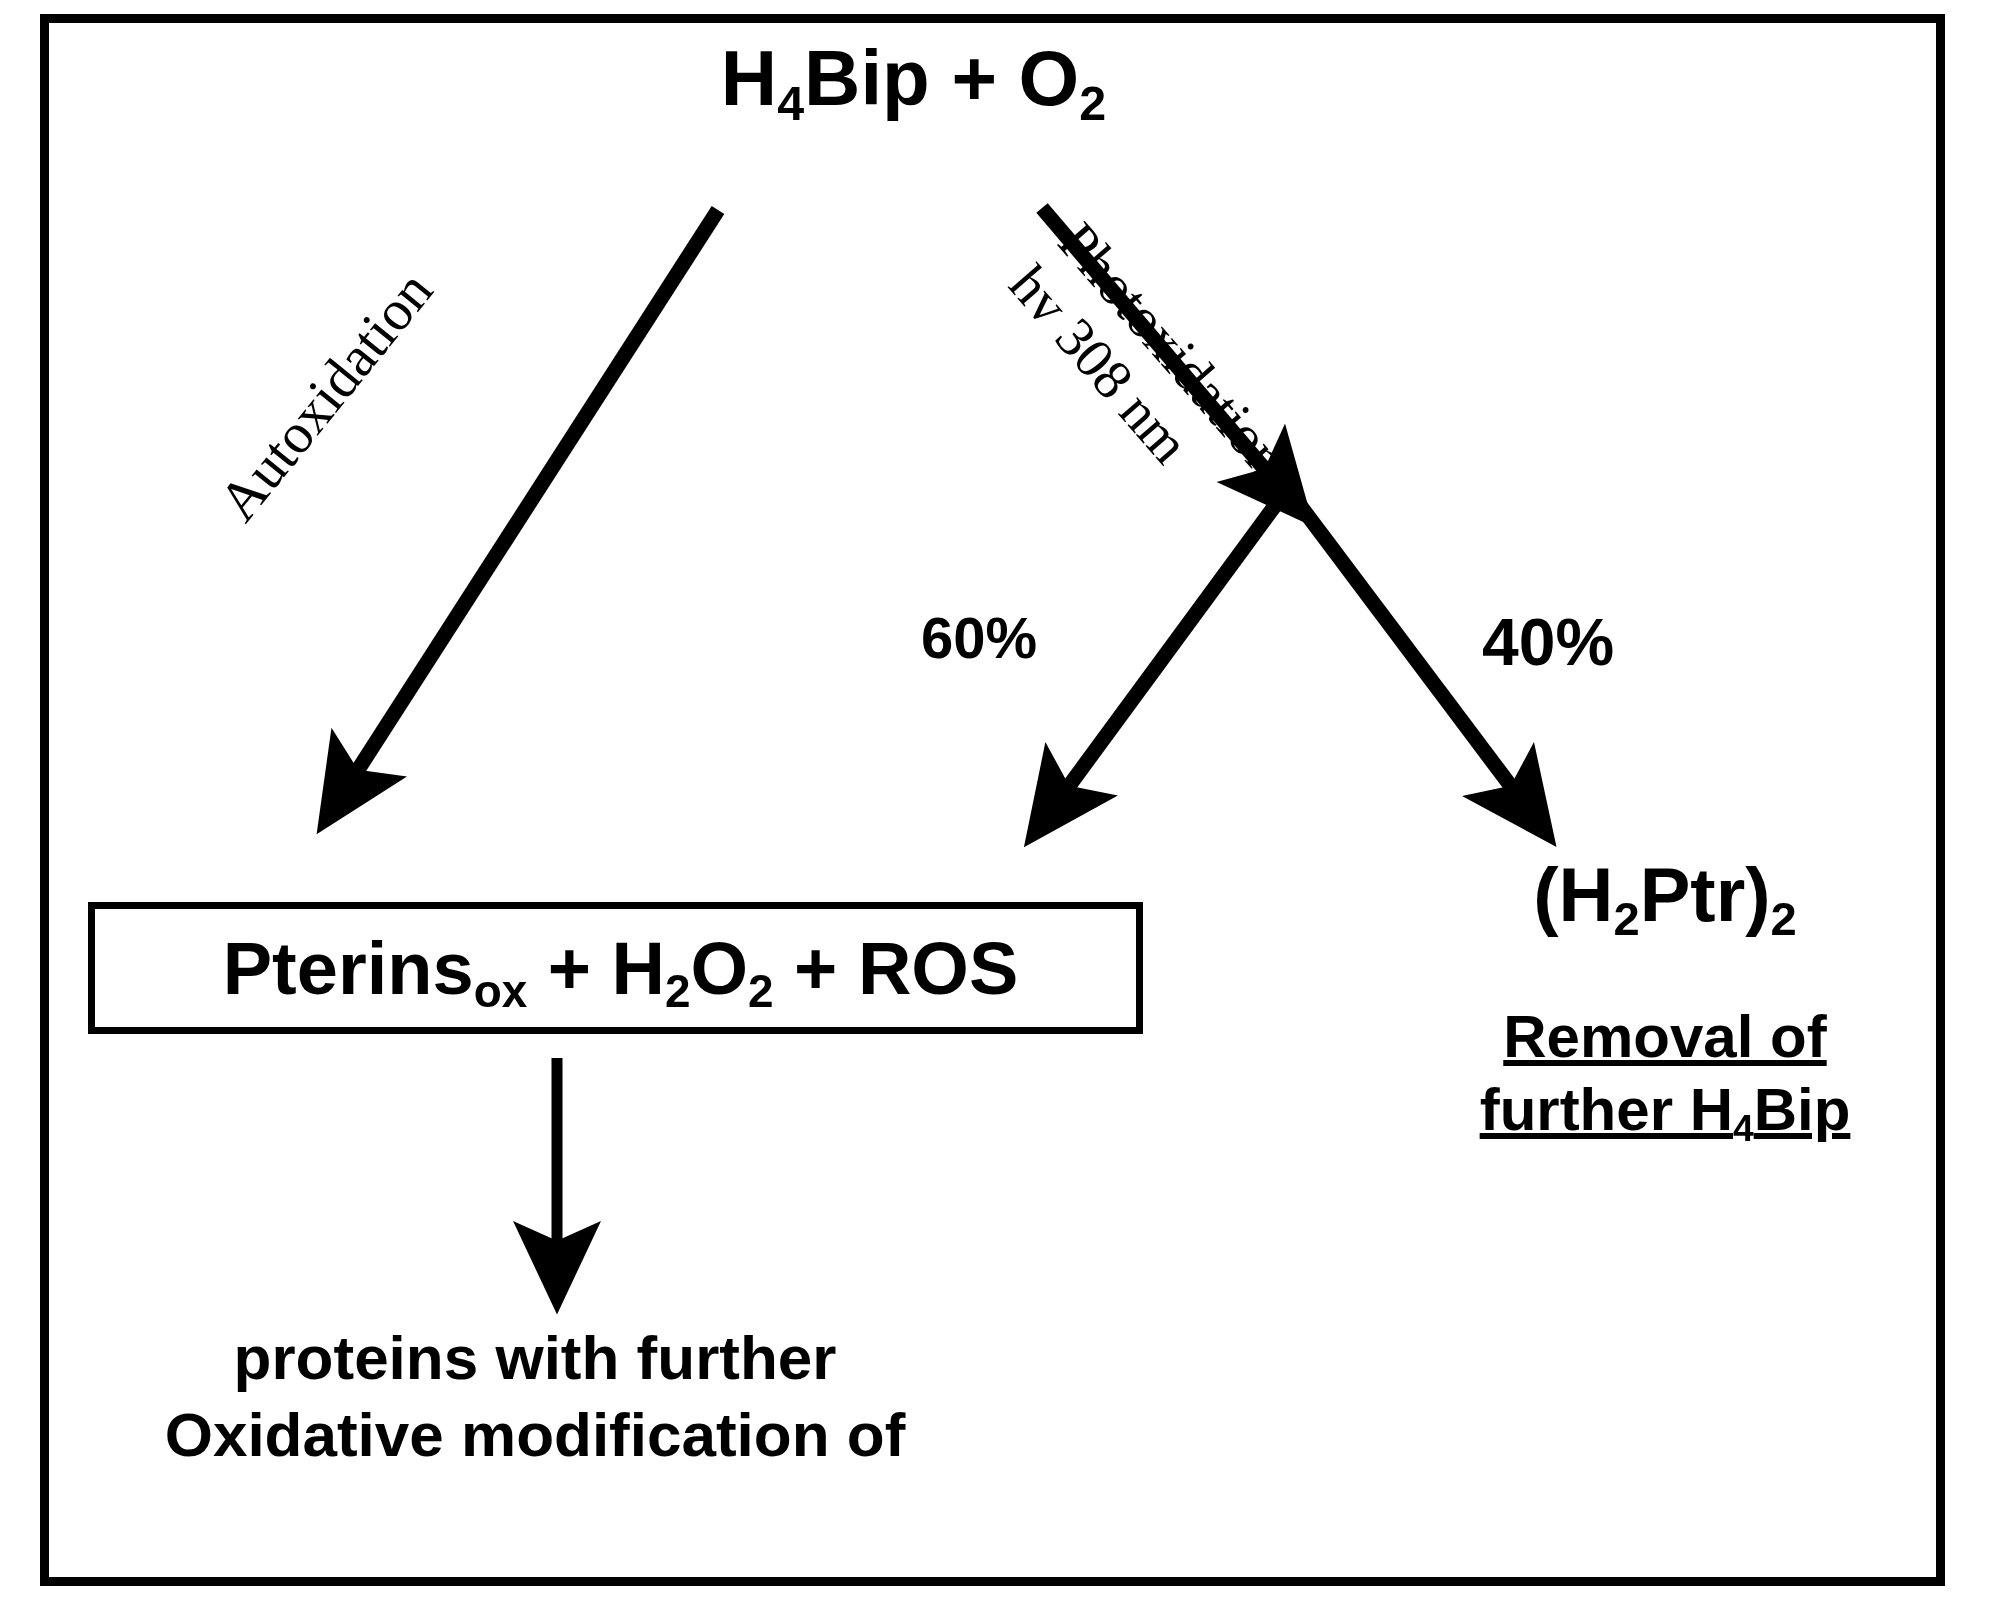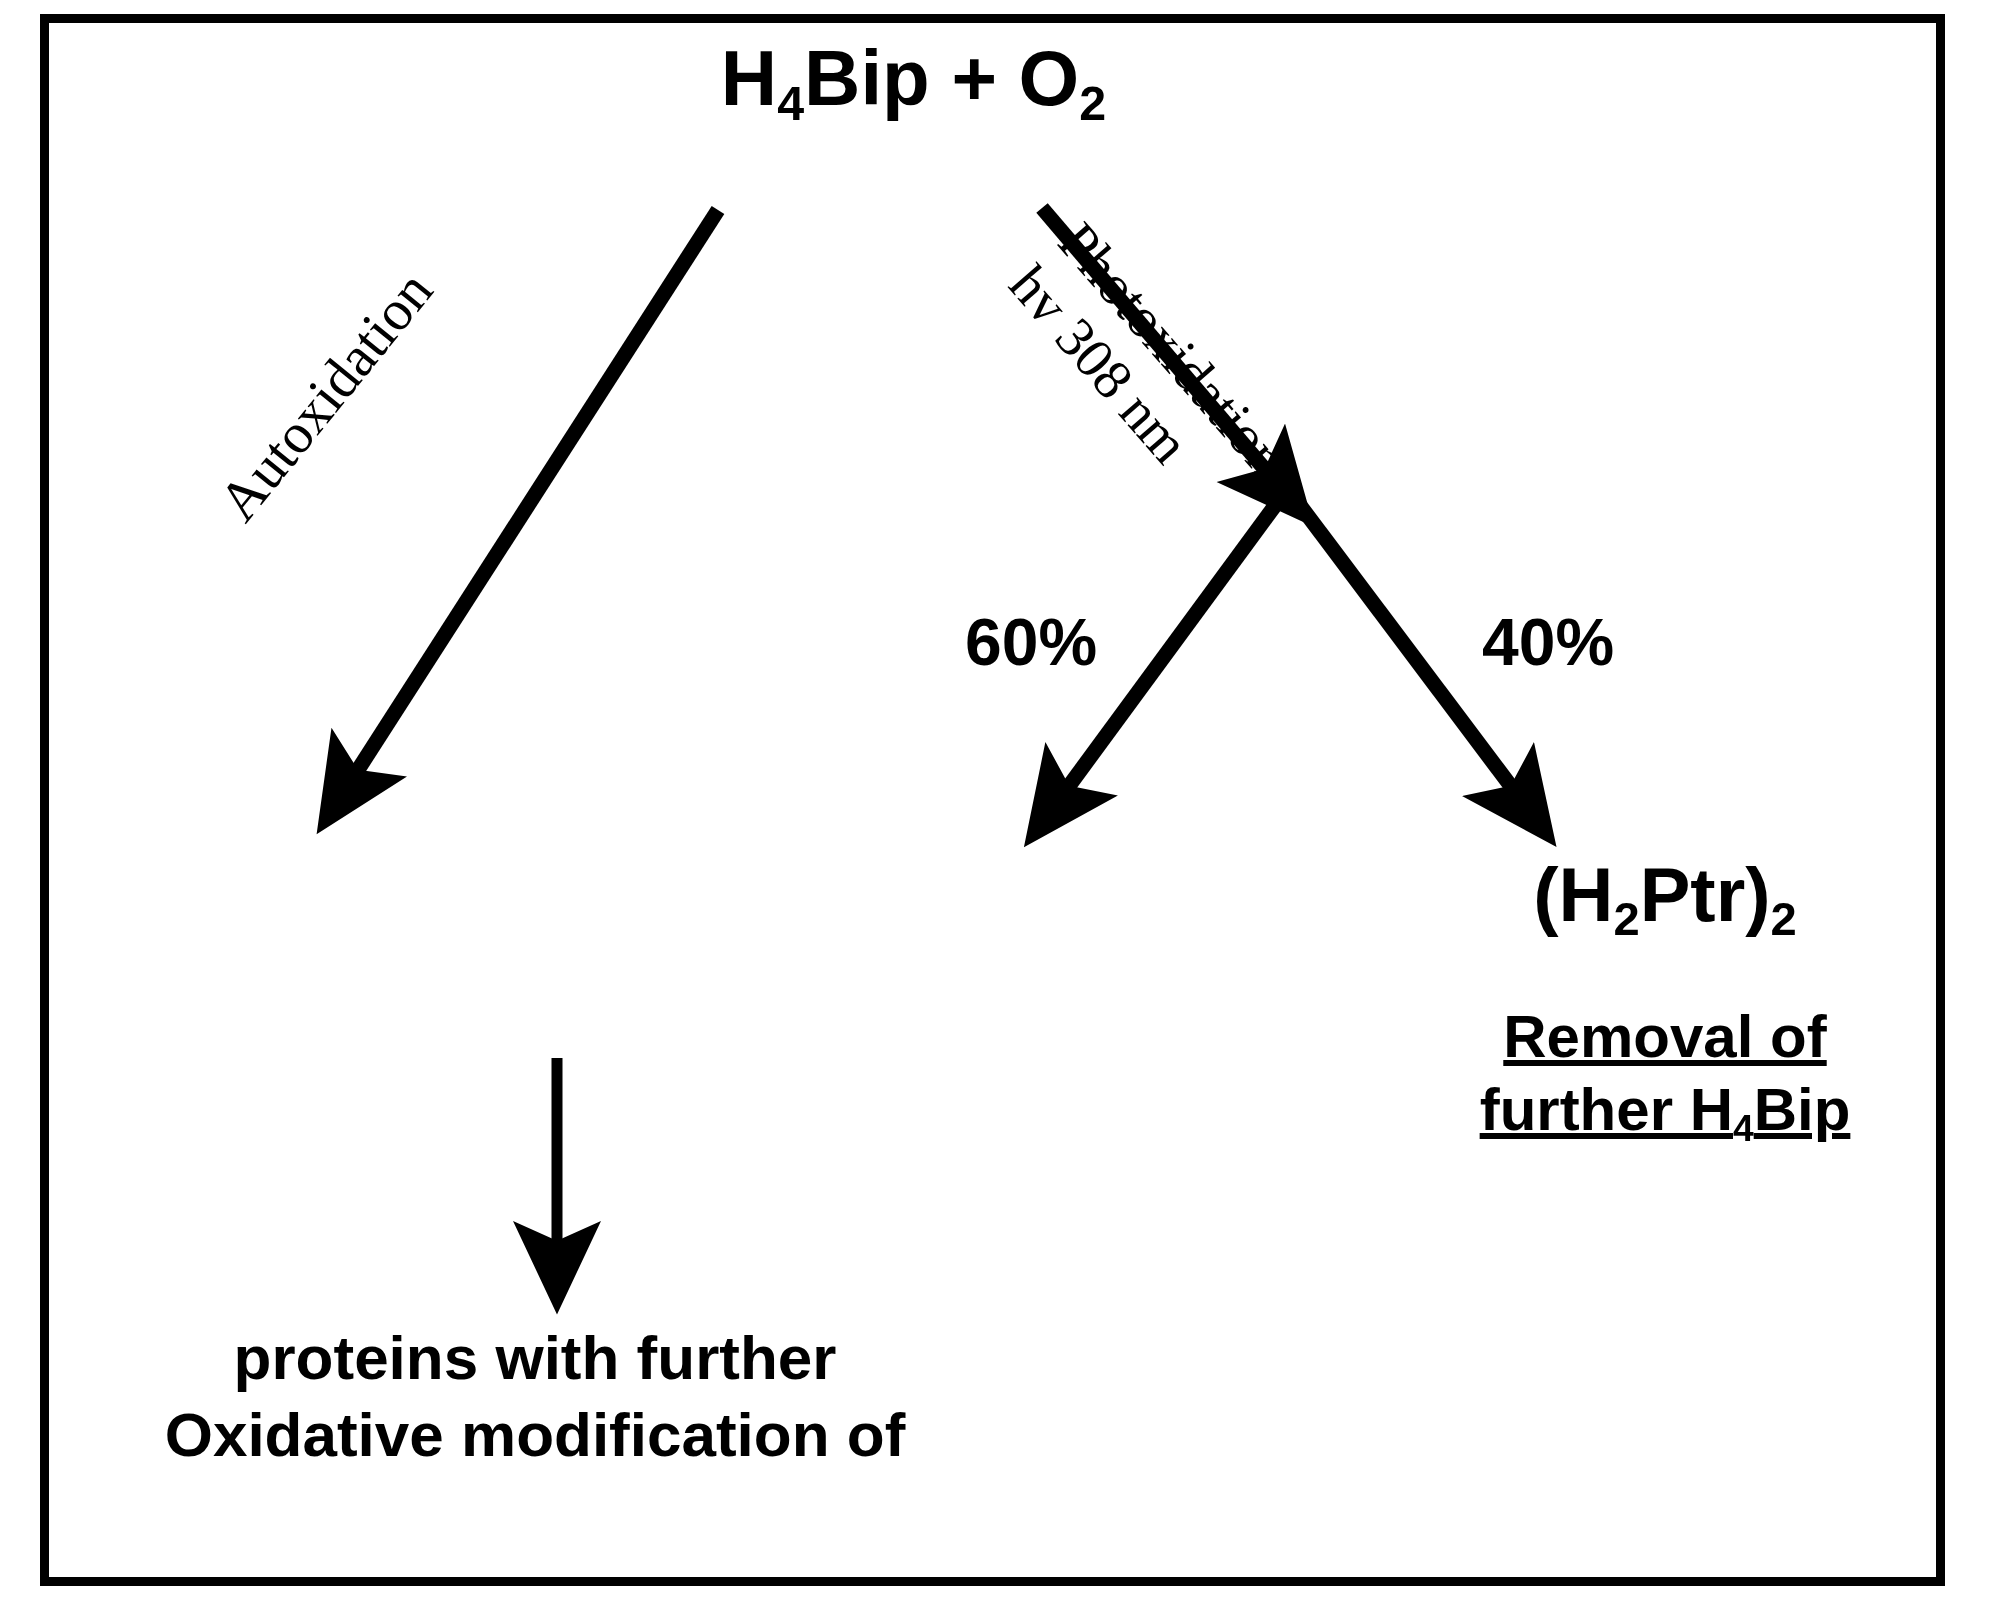--- a/index.html
+++ b/index.html
@@ -75,22 +75,21 @@
     font-size: 56px;
     transform: rotate(49deg);
     transform-origin: 0 0;
     text-align: left;
   }
   #photoxidation-group .line2 { display:block; margin-top: 6px; }
   
   #pct-60 {
     left: 921px;
     top: 608px;
-    font-size: 66px;
-    margin-left: 44px;
+    font-size: 58px;
   }
   #pct-40 {
     left: 1482px;
     top: 608px;
     font-size: 66px;
   }
   
   #product-box {
     position: absolute;
     left: 88px;
@@ -173,20 +172,23 @@
   <div class="lbl serif-rot" id="autoxidation-label">Autoxidation</div>
 
   <div class="lbl serif-rot" id="photoxidation-group">
     <span class="line1">Photoxidation</span>
     <span class="line2">hv 308 nm</span>
   </div>
 
   <div class="lbl bold-sans" id="pct-60">60%</div>
   <div class="lbl bold-sans" id="pct-40">40%</div>
 
+  <div id="product-box">
+    <div class="text bold-sans"><span>Pterins</span><sub>ox</sub><span> + H</span><sub>2</sub><span>O</span><sub>2</sub><span> + ROS</span></div>
+  </div>
 
   <div class="lbl bold-sans" id="h2ptr-label"><span>(H</span><sub>2</sub><span>Ptr)</span><sub>2</sub></div>
 
   <div class="lbl bold-sans" id="removal-label">
     <span class="ln">Removal of</span>
     <span class="ln"><span>further H</span><sub>4</sub><span>Bip</span></span>
   </div>
 
   <div class="lbl bold-sans" id="oxmod-label">
     <span class="ln">proteins with further</span>

